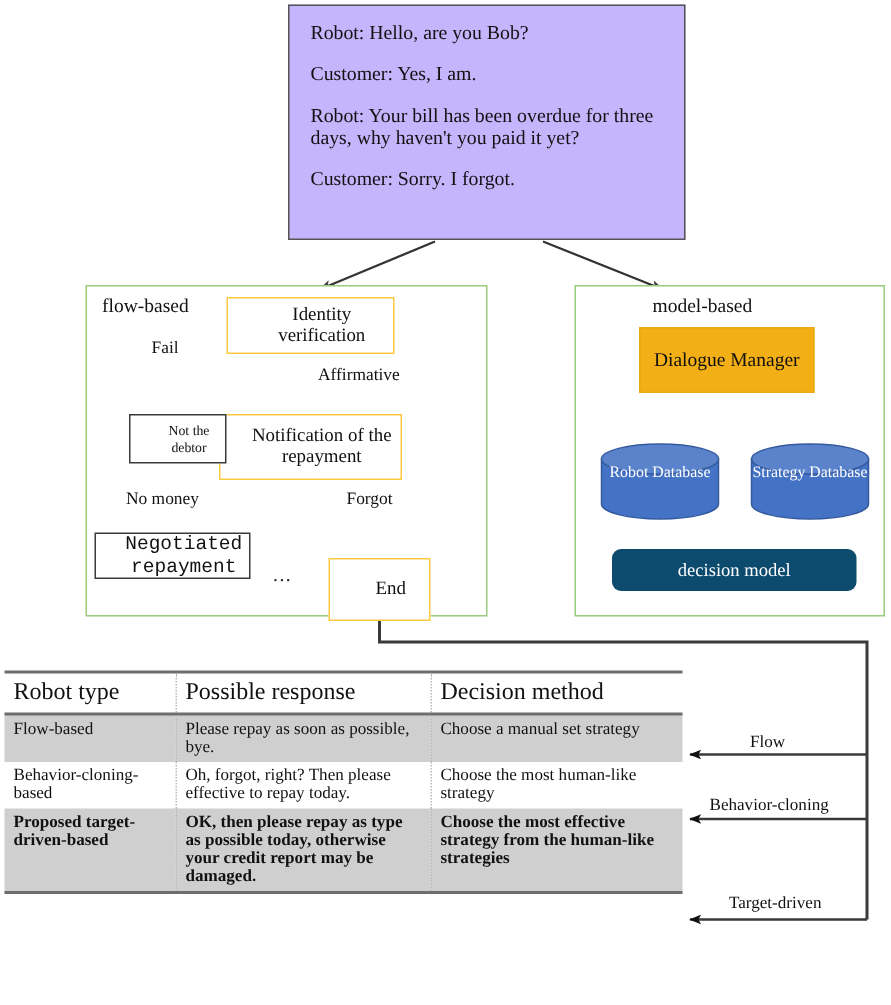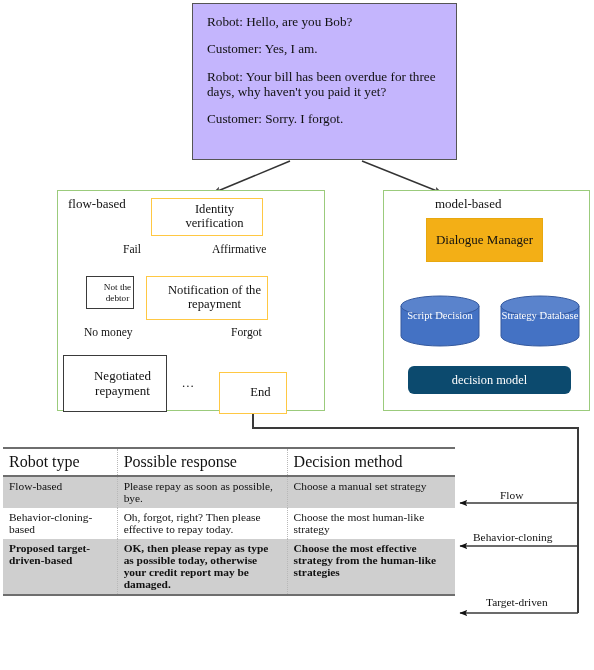--- a/index.html
+++ b/index.html
@@ -21,27 +21,27 @@
   .group-label{font-size:13px;}
   #flow-label{left:68px;top:196px;}
   #model-label{left:391px;top:196px;margin-left:44px;}
   
   .node{box-sizing:border-box;display:flex;align-items:center;justify-content:center;
         text-align:center;background:#fff;line-height:1.1;padding-left:15px;}
   .node-orange{border:1.8px solid #FFC843;}
   .node-dark{border:1.6px solid #3A3A3A;}
   #node-identity{left:151px;top:198px;width:112px;height:38px;font-size:12.6px;}
   #node-notification{left:146px;top:276px;width:122px;height:44px;font-size:12.6px;}
-  #node-notdebtor{left:86px;top:276px;width:48px;height:33px;font-size:9.2px;}
-  #node-negotiated{left:63px;top:355px;width:104px;height:57px;font-size:13px;}
+  #node-notdebtor{left:86px;top:276px;width:65px;height:33px;font-size:9.2px;}
+  #node-negotiated{left:63px;top:355px;width:104px;height:31px;font-size:13px;font-family:Liberation Mono, monospace;}
   #node-end{left:219px;top:372px;width:68px;height:42px;font-size:12.6px;}
   .ellipsis{left:182px;top:375px;font-size:13px;letter-spacing:1px;color:#222;}
   
   .elabel{font-size:11.6px;}
-  #lbl-fail{left:101px;top:243px;margin-left:22px;}
+  #lbl-fail{left:101px;top:225px;}
   #lbl-affirm{left:212px;top:243px;}
   #lbl-nomoney{left:84px;top:326px;}
   #lbl-forgot{left:231px;top:326px;}
   
   #node-dm{left:426px;top:218px;width:117px;height:44px;background:#F3AF16;
            border:1px solid #E8A80F;display:flex;align-items:center;justify-content:center;
            font-size:13px;color:#111;box-sizing:border-box;}
   .cylinder{width:80px;height:52px;}
   #cyl-script{left:400px;top:295px;}
   #cyl-strategy{left:500px;top:295px;}
@@ -129,21 +129,21 @@
 <div class="abs group" id="model-group"></div>
 <div class="abs group-label" id="model-label">model-based</div>
 
 <div class="abs" id="node-dm">Dialogue Manager</div>
 
 <div class="abs cylinder" id="cyl-script">
   <svg width="80" height="52" viewBox="0 0 80 52">
     <path d="M1,11 L1,41 A39,10 0 0 0 79,41 L79,11 Z" fill="#4472C4" stroke="#35599E" stroke-width="1"></path>
     <ellipse cx="40" cy="11" rx="39" ry="10" fill="#5A83CC" stroke="#35599E" stroke-width="1"></ellipse>
   </svg>
-  <div class="cyl-text">Script Decision</div>
+  <div class="cyl-text">Robot Database</div>
 </div>
 
 <div class="abs cylinder" id="cyl-strategy">
   <svg width="80" height="52" viewBox="0 0 80 52">
     <path d="M1,11 L1,41 A39,10 0 0 0 79,41 L79,11 Z" fill="#4472C4" stroke="#35599E" stroke-width="1"></path>
     <ellipse cx="40" cy="11" rx="39" ry="10" fill="#5A83CC" stroke="#35599E" stroke-width="1"></ellipse>
   </svg>
   <div class="cyl-text">Strategy Database</div>
 </div>
 

